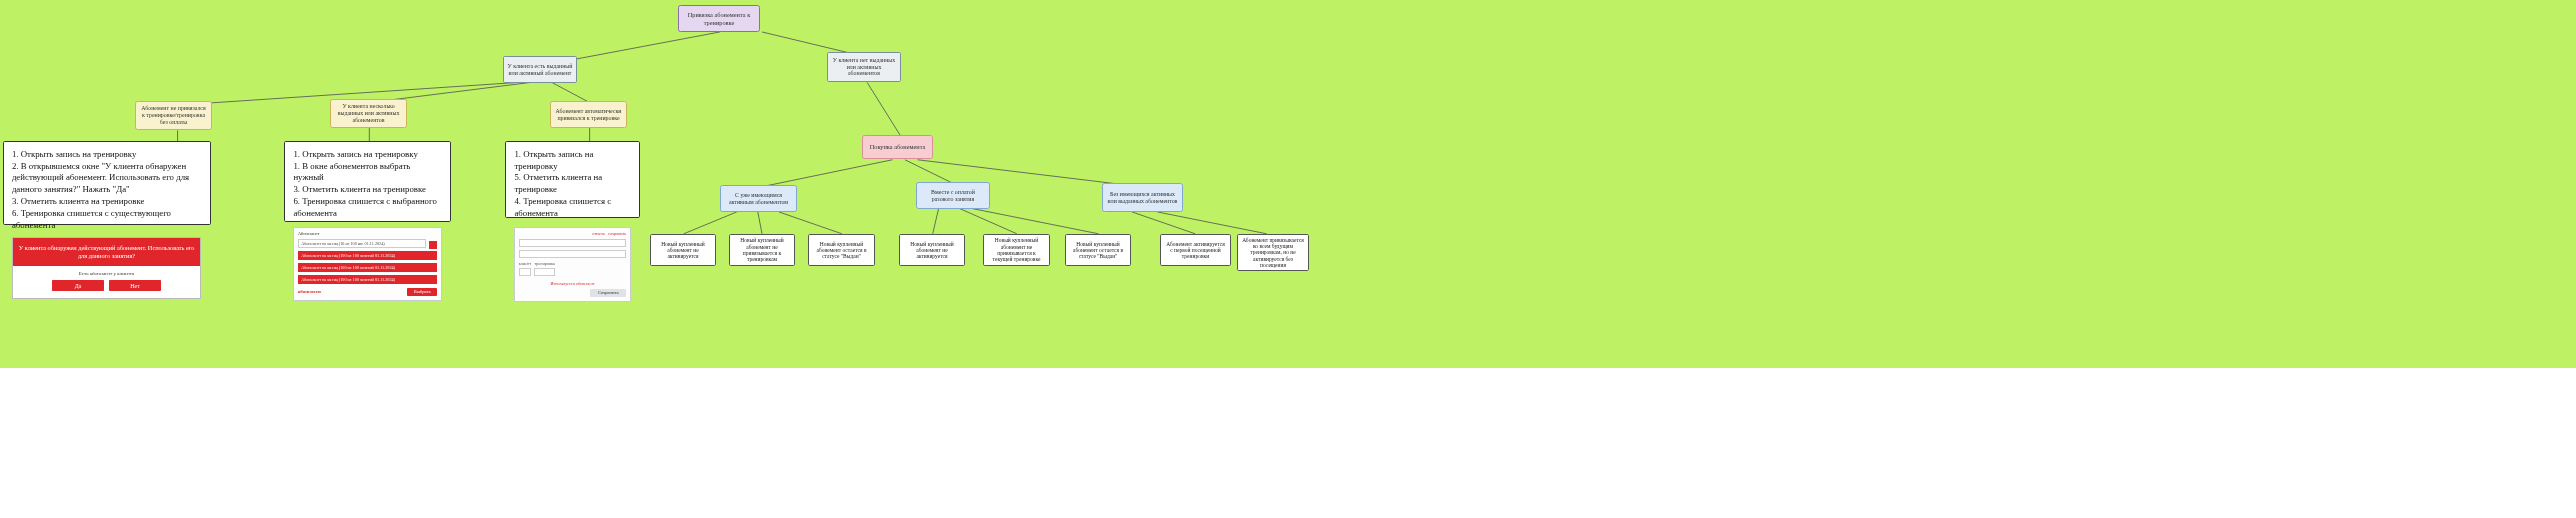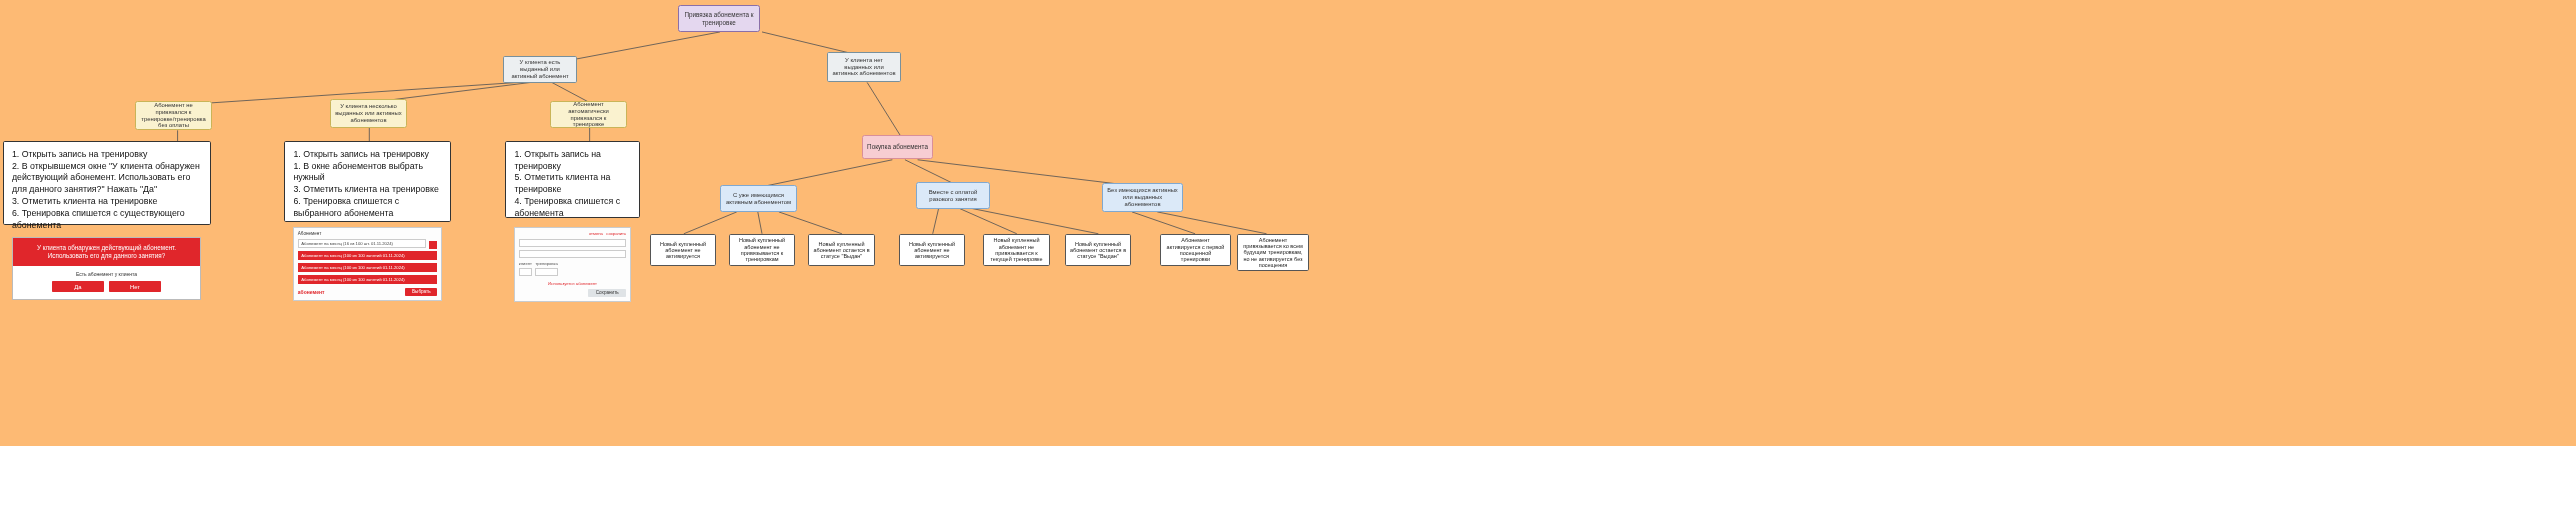--- a/index.html
+++ b/index.html
@@ -1,17 +1,17 @@
 <!DOCTYPE html>
 <html style="font-size:13.5px"><head>
 <meta charset="utf-8">
 <style>
   html,body{margin:0;padding:0;background:#ffffff;}
   body{font-family:"Liberation Sans", sans-serif;}
-  #canvas{position:relative;width:2576px;height:446px;overflow:hidden;background:#fdba74;}
+  #canvas{position:relative;width:2576px;height:368px;overflow:hidden;background:#bef264;font-family:Liberation Serif, serif;}
   svg.edges{position:absolute;left:0;top:0;width:2576px;height:518px;pointer-events:none;}
   .node{position:absolute;box-sizing:border-box;border:0.8px solid #555;display:flex;align-items:center;justify-content:center;text-align:center;padding:2.5px 3.4px;line-height:1.15;}
   .node span{display:block;width:100%;}
   .n-purple{background:#e4d7ef;border-color:#8a6fa8;border-radius:2.5px;}
   .n-gray{background:#eceff1;border-color:#78909c;border-radius:1.7px;}
   .n-yellow{background:#faf2cf;border-color:#c9b458;border-radius:2.5px;}
   .n-red{background:#f7cdd2;border-color:#d98f99;border-radius:2.5px;}
   .n-blue{background:#dbe9f8;border-color:#7fa8d0;border-radius:2.5px;}
   .n-white{background:#ffffff;border-color:#555;border-radius:1.7px;}
   .panel{position:absolute;box-sizing:border-box;background:#fff;border:0.8px solid #333;border-radius:1.7px;padding:6.7px 8.4px;}

